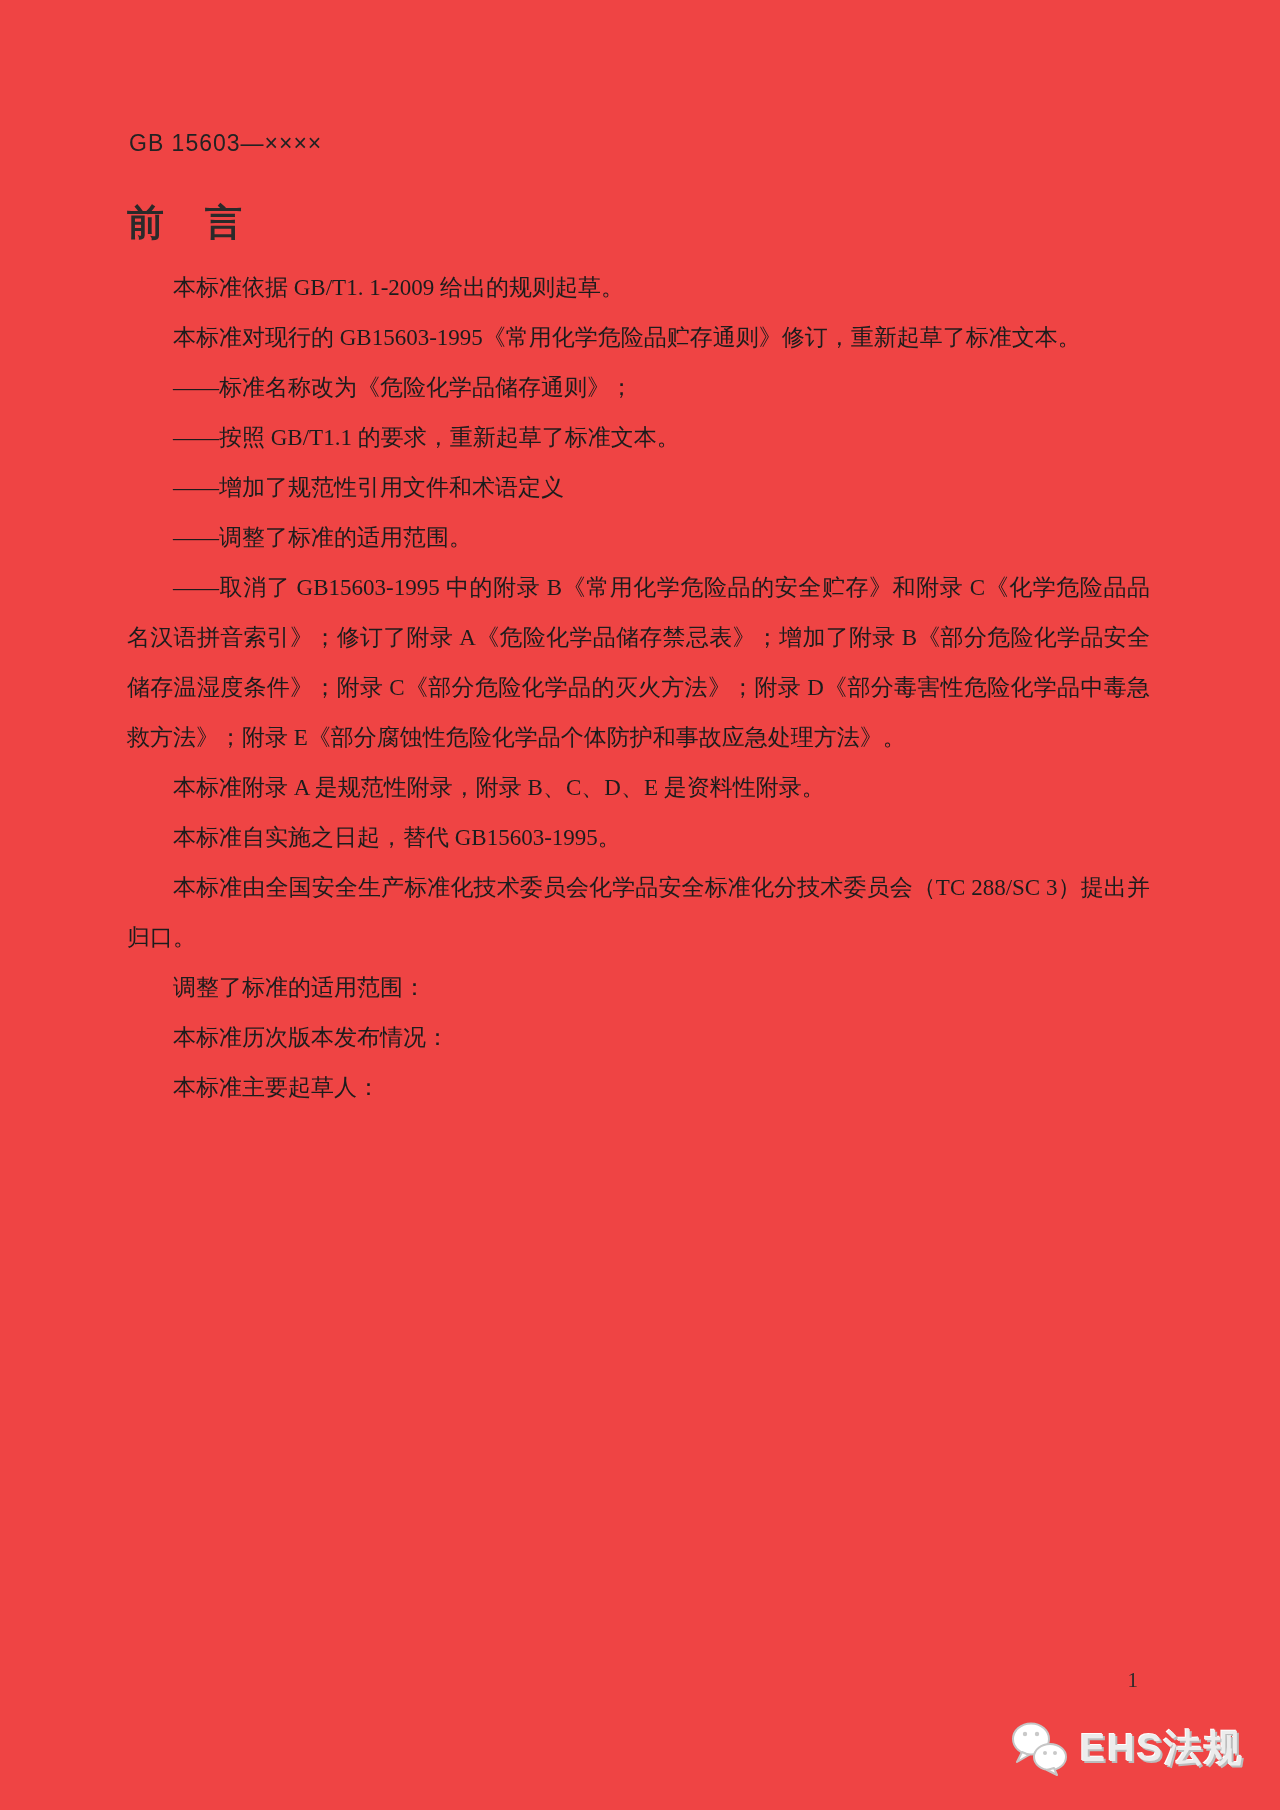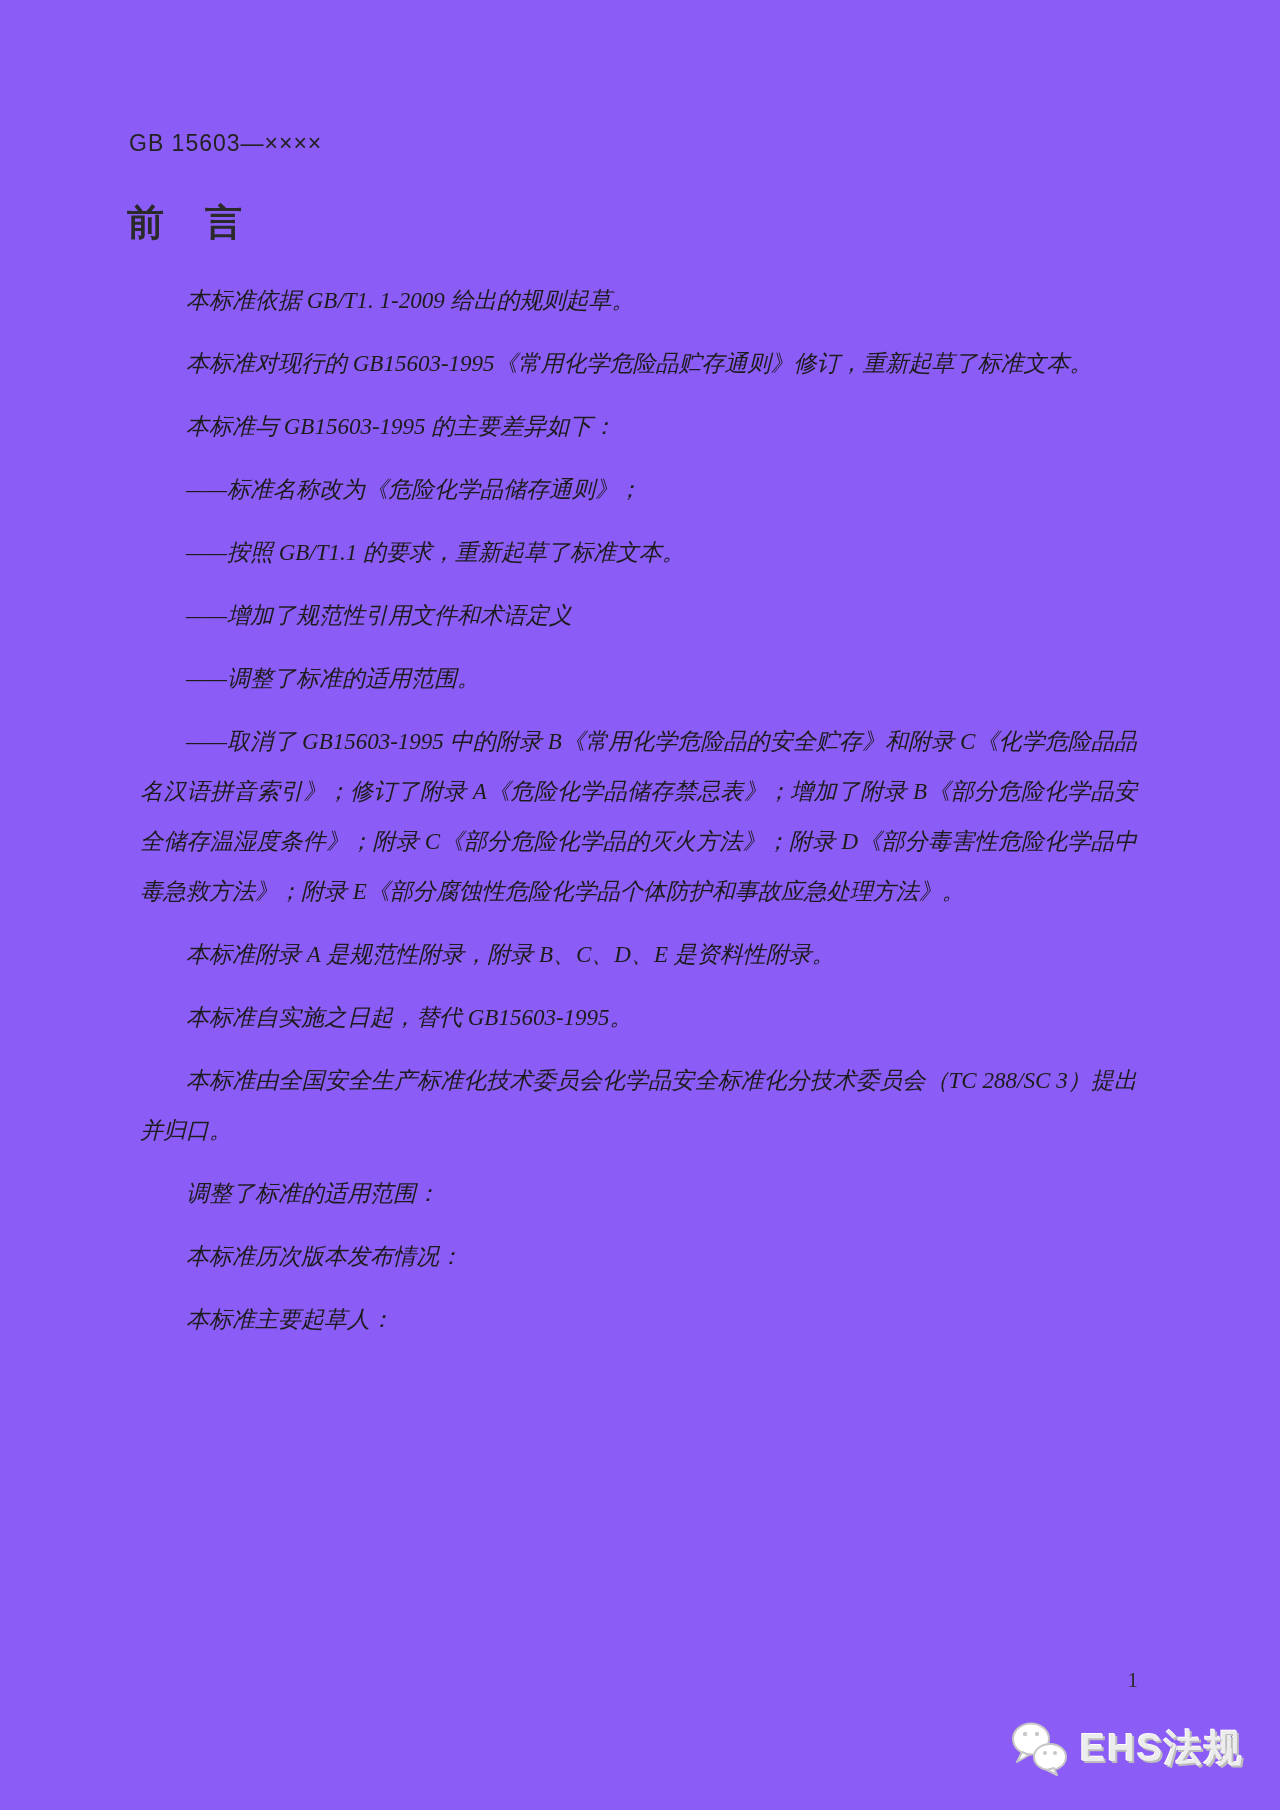--- a/index.html
+++ b/index.html
@@ -4,21 +4,21 @@
 <style>
   html, body {
     margin: 0;
     padding: 0;
     background: #ffffff;
   }
   .page {
     position: relative;
     width: 1280px;
     height: 1810px;
-    background: #8b5cf6;
+    background: #ef4444;
     color: #1c1c1c;
     font-family: "Liberation Serif", "DejaVu Serif", serif;
     overflow: hidden;
   }
   .doc-number {
     position: absolute;
     top: 130px;
     left: 129px;
     font-family: "Liberation Sans", "DejaVu Sans", sans-serif;
     font-size: 23px;
@@ -42,23 +42,22 @@
     position: absolute;
     top: 263px;
     left: 127px;
     width: 1023px;
     font-size: 23px;
     line-height: 50px;
     text-align: justify;
     color: #1c1c1c;
   }
   .content p.para {
-    margin: 13px;
+    margin: 0;
     text-indent: 2em;
-    font-style: italic;
   }
   .page-number {
     position: absolute;
     top: 1668px;
     right: 142px;
     font-size: 21px;
     color: #2a2a2a;
   }
   .watermark {
     position: absolute;
@@ -91,21 +90,20 @@
   <div class="doc-number">GB 15603—××××</div>
 
   <h1 class="doc-title">前　言</h1>
 
   <div class="content">
 
       <p class="para">本标准依据 GB/T1. 1-2009 给出的规则起草。</p>
 
       <p class="para">本标准对现行的 GB15603-1995《常用化学危险品贮存通则》修订，重新起草了标准文本。</p>
 
-      <p class="para">本标准与 GB15603-1995 的主要差异如下：</p>
 
       <p class="para">——标准名称改为《危险化学品储存通则》；</p>
 
       <p class="para">——按照 GB/T1.1 的要求，重新起草了标准文本。</p>
 
       <p class="para">——增加了规范性引用文件和术语定义</p>
 
       <p class="para">——调整了标准的适用范围。</p>
 
       <p class="para">——取消了 GB15603-1995 中的附录 B《常用化学危险品的安全贮存》和附录 C《化学危险品品名汉语拼音索引》；修订了附录 A《危险化学品储存禁忌表》；增加了附录 B《部分危险化学品安全储存温湿度条件》；附录 C《部分危险化学品的灭火方法》；附录 D《部分毒害性危险化学品中毒急救方法》；附录 E《部分腐蚀性危险化学品个体防护和事故应急处理方法》。</p>

